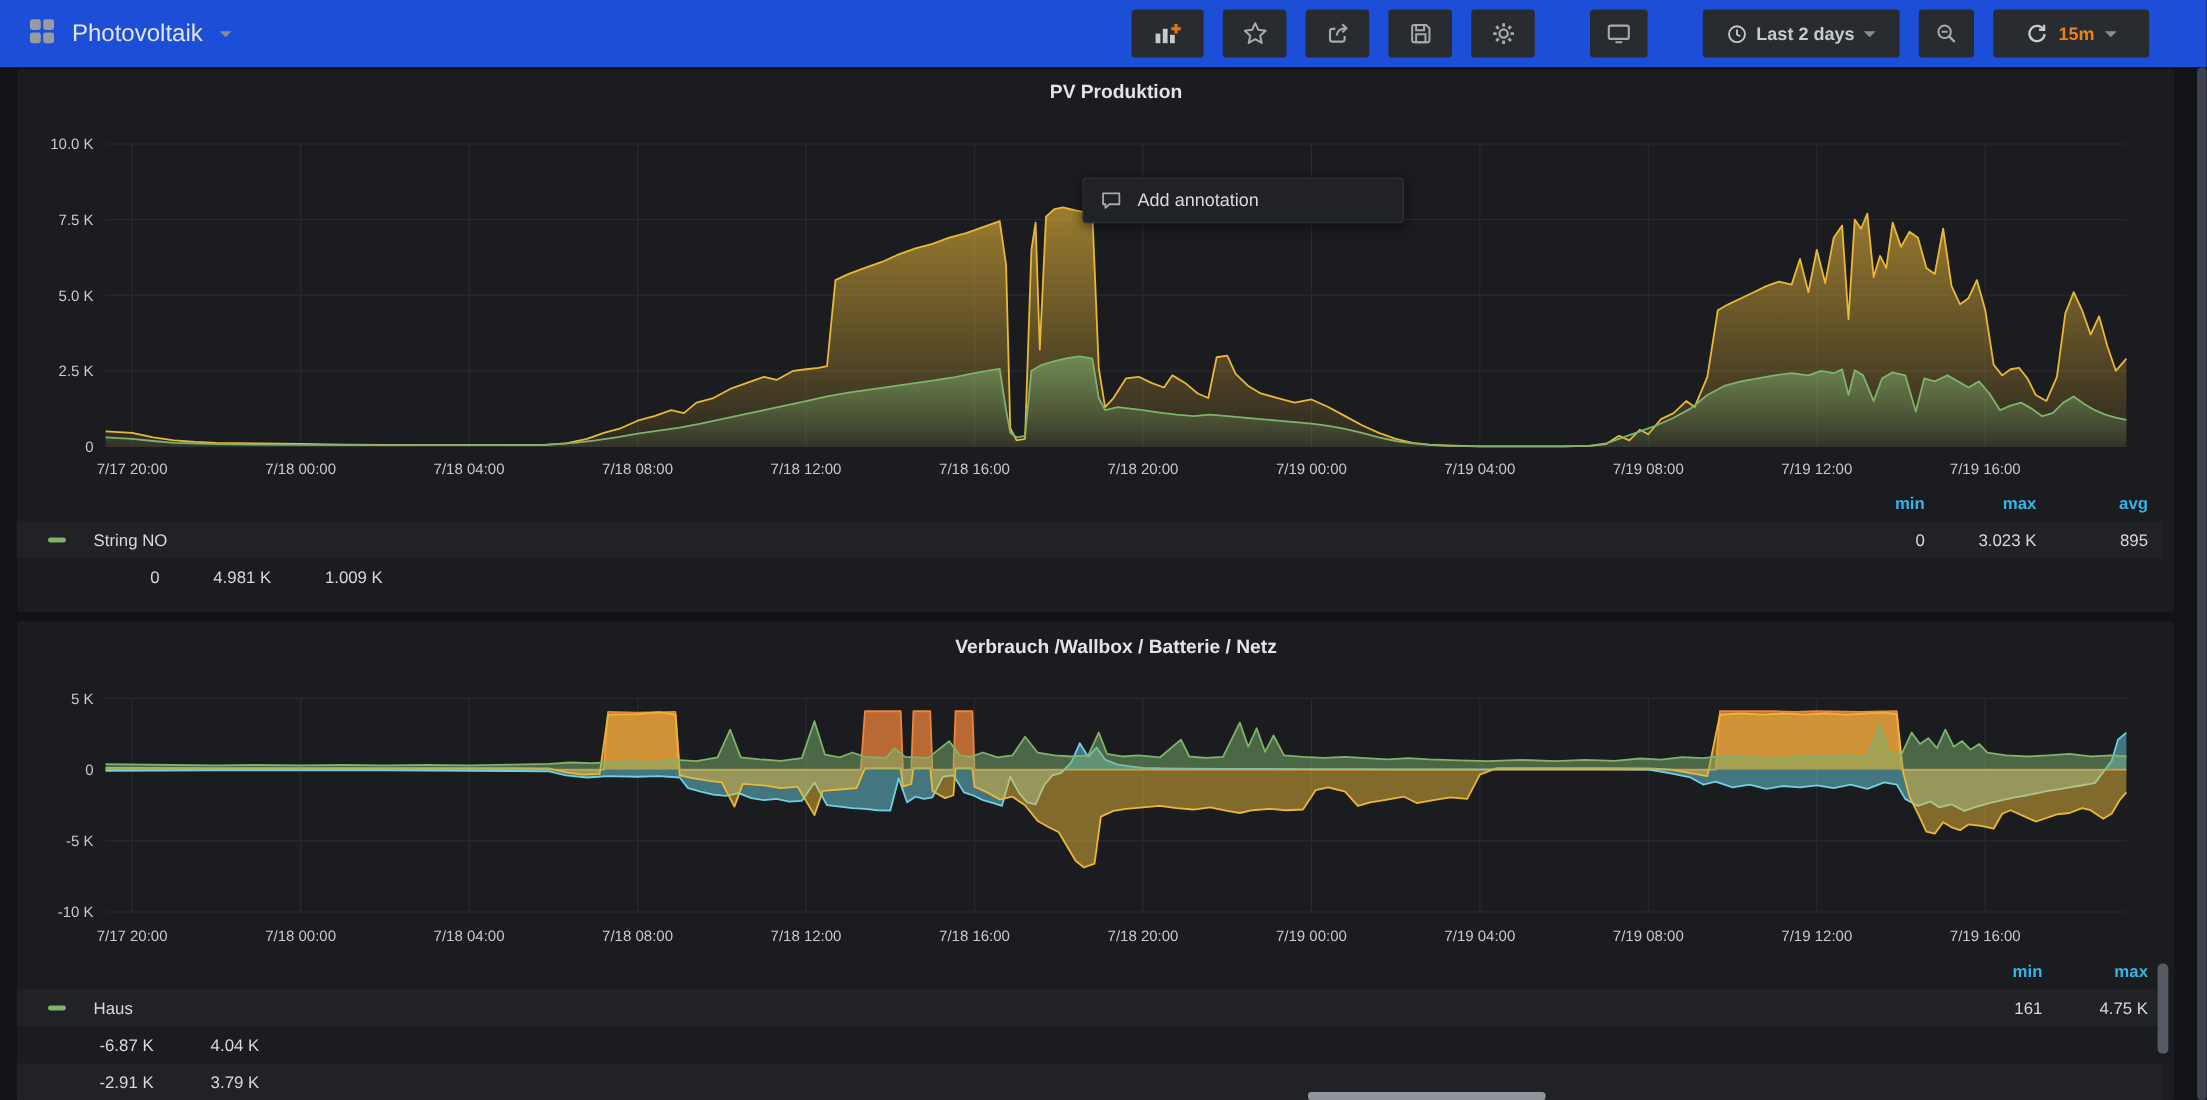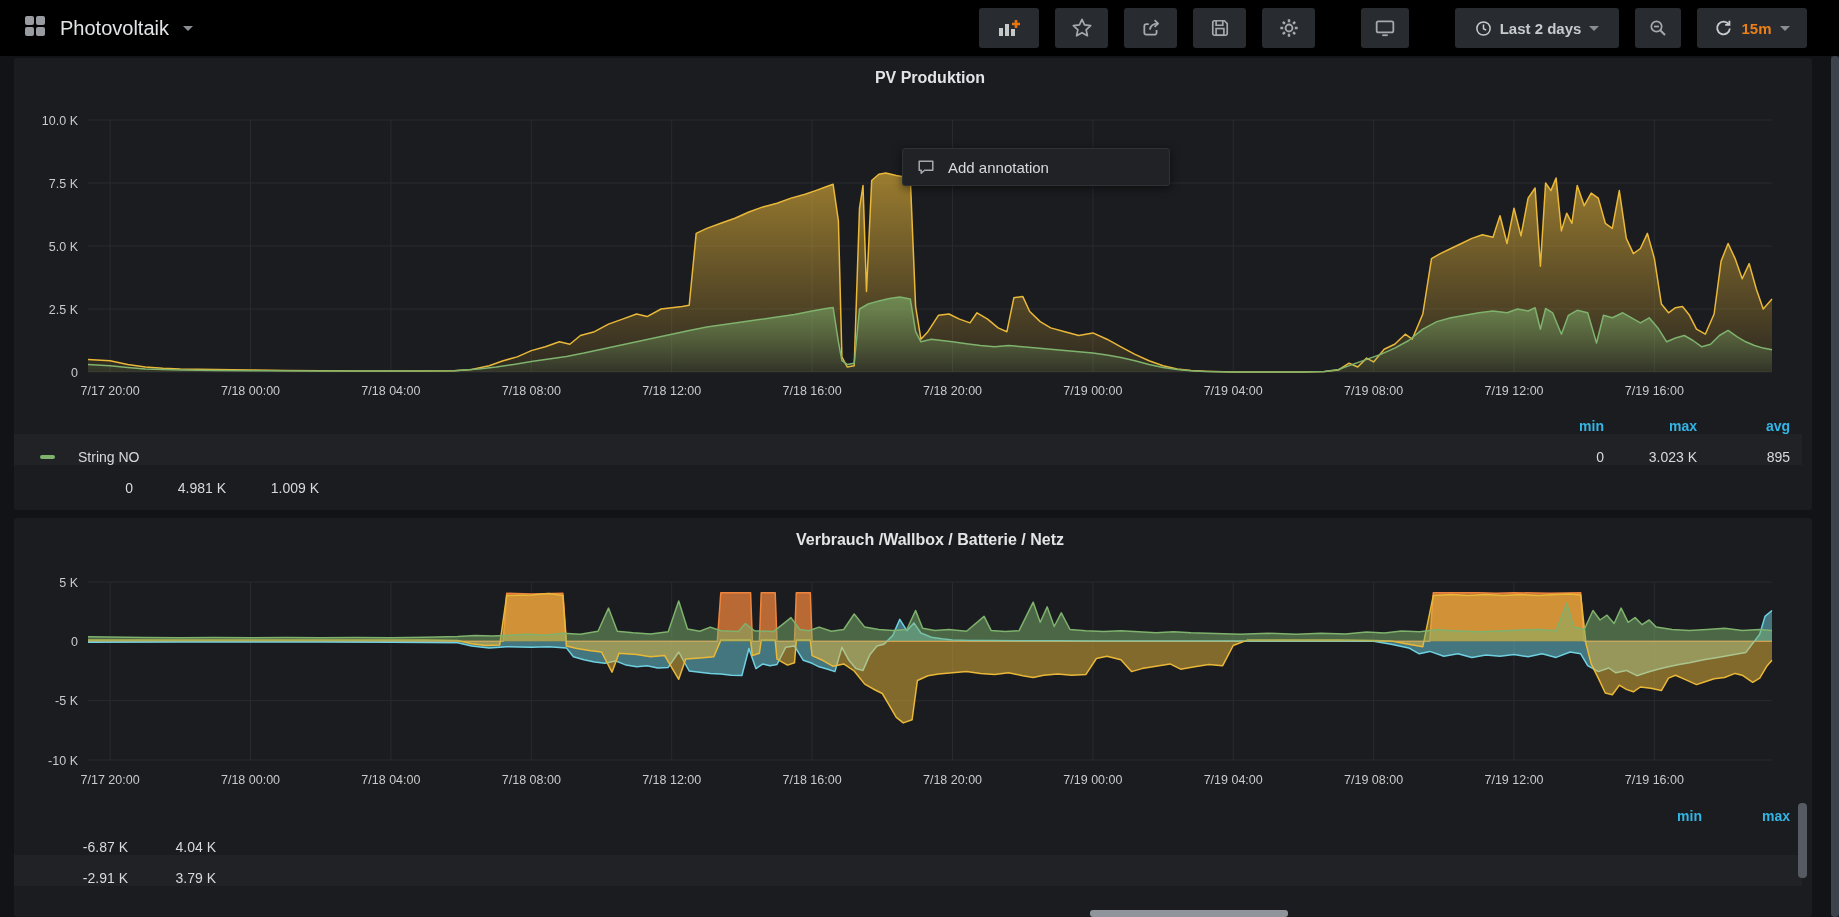--- a/index.html
+++ b/index.html
@@ -3,22 +3,22 @@
 <meta charset="utf-8">
 <style>
   html,body{margin:0;padding:0;background:#121316;}
   body{width:1839px;height:917px;position:relative;overflow:hidden;
        font-family:"Liberation Sans", sans-serif;color:#d8d9da;}
   .panel{position:absolute;background:#1b1c1f;border-radius:3px;}
   #panel1{left:14px;top:58px;width:1798px;height:452px;}
   #panel2{left:14px;top:518px;width:1798px;height:399px;}
 
   
-  .navbar{position:absolute;left:0;top:0;width:1839px;height:56px;background:#000000;
-          display:flex;align-items:center;padding:0 0 0 24px;box-sizing:border-box;}
+  .navbar{position:absolute;left:0;top:0;width:1839px;height:56px;background:#1d4ed8;
+          display:flex;align-items:center;padding:0 16px 0 24px;box-sizing:border-box;}
   .brand{display:flex;align-items:center;gap:14px;cursor:pointer;}
   .brand-title{font-size:20px;color:#e3e4e6;}
   .caret{width:0;height:0;border-left:5px solid transparent;border-right:5px solid transparent;
          border-top:5px solid #8a8d92;display:inline-block;}
   .nav-right{margin-left:auto;display:flex;align-items:center;gap:16px;padding-right:32px;}
   .nav-btn{height:40px;background:#282c31;border-radius:3px;display:flex;align-items:center;
            justify-content:center;gap:8px;cursor:pointer;padding:0 14px;box-sizing:border-box;}
   .nav-btn svg{display:block;}
   .nav-gap{width:14px;}
   .timelabel{font-size:15px;color:#c9cacc;font-weight:bold;}
@@ -36,21 +36,21 @@
 
   
   .annotation-tooltip{position:absolute;left:902px;top:148px;width:268px;height:38px;
       background:#202226;border:1px solid #2e3136;border-radius:3px;display:flex;align-items:center;
       gap:13px;padding-left:14px;box-sizing:border-box;font-size:15px;color:#d8d9da;z-index:6;
       box-shadow:0 2px 10px rgba(0,0,0,.55);}
 
   
   .legend{position:absolute;left:14px;width:1788px;font-size:14px;}
   #legend1{top:404px;} #legend2{top:794px;}
-  .lg-row{height:31px;display:flex;align-items:flex-end;padding:0 12px 0 26px;box-sizing:border-box;}
+  .lg-row{height:31px;display:flex;align-items:center;padding:0 12px 0 26px;box-sizing:border-box;}
   .lg-head{height:30px;font-weight:bold;color:#33b5e5;}
   .lg-row.hl{background:#202226;}
   .lg-name{flex:1;display:flex;align-items:center;gap:23px;color:#d8d9da;}
   .lg-swatch{width:15px;height:4px;border-radius:2px;display:inline-block;}
   .lg-cell{text-align:right;}
   #legend1 .lg-cell{width:93px;} #legend2 .lg-cell{width:88px;}
 
   
   .vscroll-track{position:absolute;right:0;top:56px;width:8px;height:861px;background:#1d2024;}
   .vscroll-thumb{position:absolute;right:0;top:56px;width:8px;height:861px;background:#3d434d;border-radius:4px;}
@@ -134,21 +134,21 @@
     </div>
 
     <div class="nav-btn" style="width:46px">
       <svg width="20" height="20" viewBox="0 0 18 18">
         <circle cx="7.5" cy="7.5" r="5.2" fill="none" stroke="#a6a9ad" stroke-width="1.7"></circle>
         <path d="M11.5 11.5L16 16" stroke="#a6a9ad" stroke-width="2"></path>
         <path d="M5 7.5h5" stroke="#a6a9ad" stroke-width="1.7"></path>
       </svg>
     </div>
 
-    <div class="nav-btn" style="width:110px">
+    <div class="nav-btn" style="width:130px">
       <svg width="19" height="19" viewBox="0 0 18 18">
         <path d="M14.1 5.3A6 6 0 1 0 15 9" fill="none" stroke="#c9cacc" stroke-width="1.8"></path>
         <path d="M14.6 1.6v4h-4" fill="none" stroke="#c9cacc" stroke-width="1.8"></path>
       </svg>
       <span class="refreshlabel" style="color:#eb8019">15m</span>
       <span class="caret"></span>
     </div>
   </div>
 </div>
 
@@ -280,20 +280,28 @@
       <span class="lg-cell">4.981 K</span>
       <span class="lg-cell">1.009 K</span>
     </div>
   </div>
 <div class="legend" id="legend2">
     <div class="lg-row lg-head">
       <span class="lg-name"></span>
       <span class="lg-cell">min</span>
       <span class="lg-cell">max</span>
     </div>
+    <div class="lg-row hl">
+      <span class="lg-name">
+        <span class="lg-swatch" style="background: rgb(126, 178, 109);"></span>
+        <span>Haus</span>
+      </span>
+      <span class="lg-cell">161</span>
+      <span class="lg-cell">4.75 K</span>
+    </div>
     <div class="lg-row">
       <span class="lg-cell">-6.87 K</span>
       <span class="lg-cell">4.04 K</span>
     </div>
     <div class="lg-row hl">
       <span class="lg-cell">-2.91 K</span>
       <span class="lg-cell">3.79 K</span>
     </div>
   </div>
 

